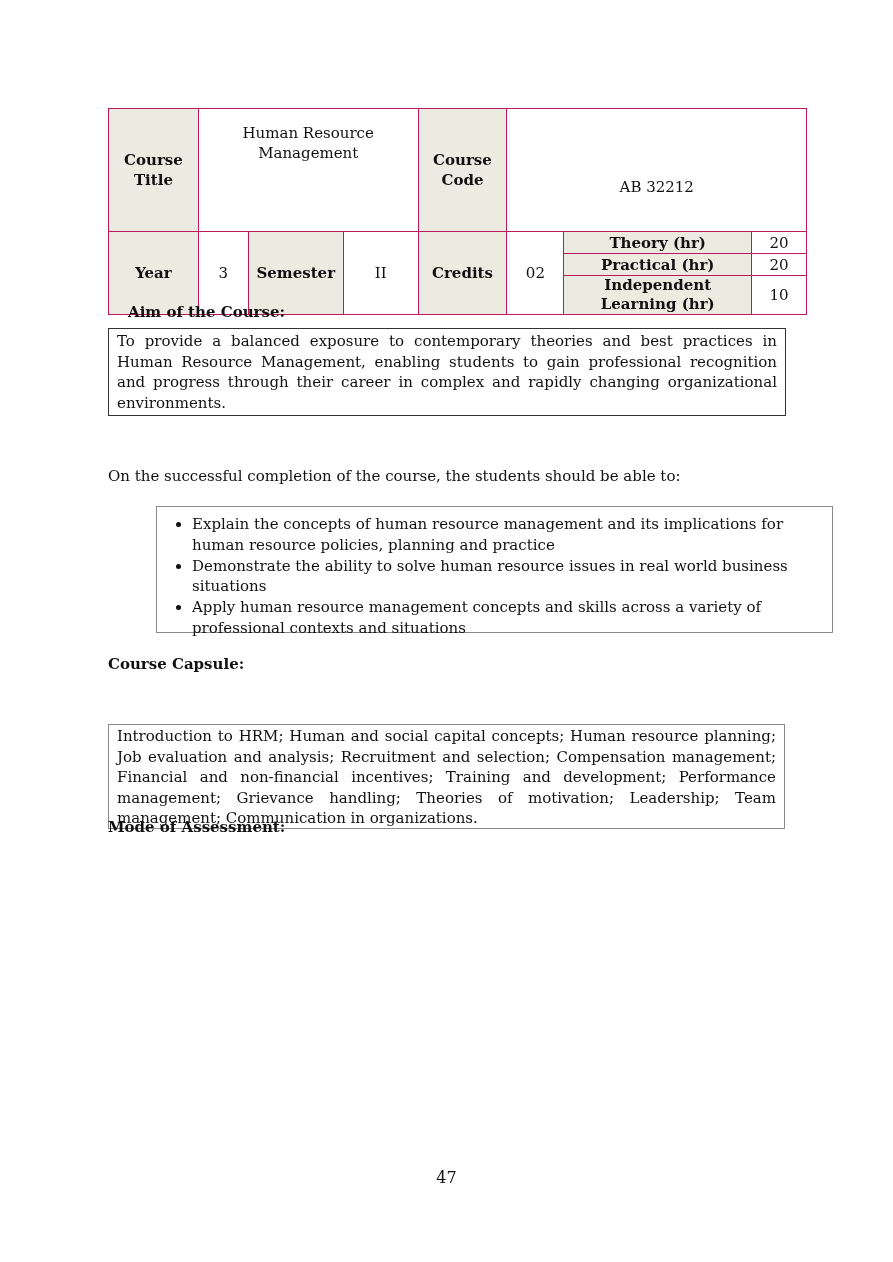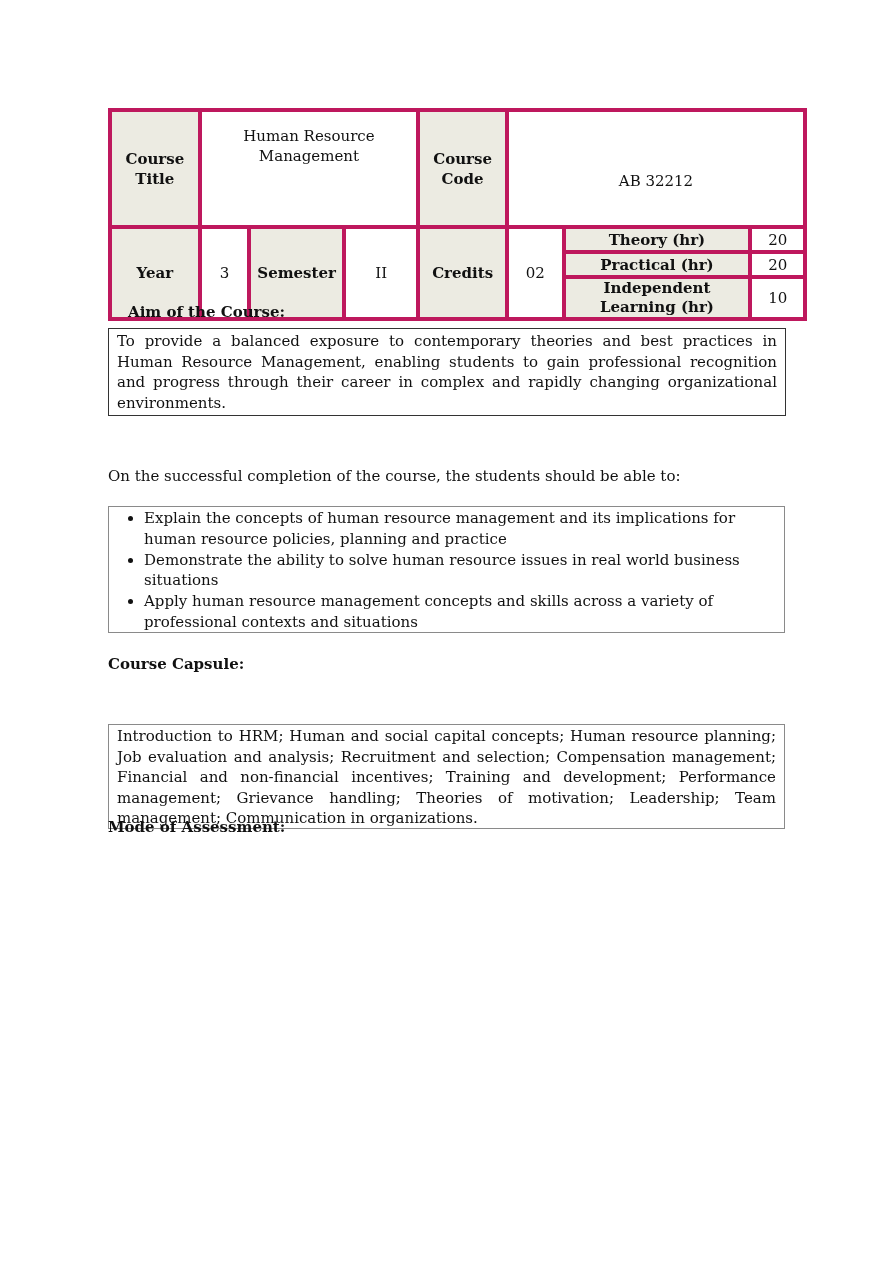--- a/index.html
+++ b/index.html
@@ -9,21 +9,21 @@
     color: #111;
   }
   .page { position: absolute; left: 0; top: 0; width: 893px; height: 1262px; }
 
   table.info {
     position: absolute; left: 108px; top: 108px;
     width: 699px; border-collapse: collapse;
     font-size: 15px;
   }
   table.info td {
-    border: 4px solid #be185d;
+    border: 1px solid #be185d;
     text-align: center; vertical-align: middle;
     padding: 0 4px; line-height: 20px;
   }
   table.info td.hd { background: #ecebe2; font-weight: bold; text-align: center; }
   .row1 td { height: 88px; }
   .sub td { height: 21px; line-height: 18px; }
   .sub td.tall { height: 38px; line-height: 19px; }
 
   .heading {
     position: absolute; left: 108px;
@@ -64,21 +64,21 @@
       <col style="width:89px">
         <col style="width:57px">
         <col style="width:188px">
         <col style="width:55px">
     </colgroup>
     <tbody>
         <tr class="row1">
       <td class="hd">Course Title</td>
       <td colspan="3" style="vertical-align:top;padding-top:14px;">Human Resource Management</td>
       <td class="hd">Course Code</td>
-      <td colspan="3" style="padding-top:25px;">AB 32212</td>
+      <td colspan="3" style="padding-top:34px;">AB 32212</td>
     </tr>
     <tr class="sub">
       <td class="hd" rowspan="3">Year</td>
       <td rowspan="3">3</td>
       <td class="hd" rowspan="3">Semester</td>
       <td rowspan="3">II</td>
       <td class="hd" rowspan="3">Credits</td>
       <td rowspan="3">02</td>
       <td class="hd">Theory (hr)</td>
       <td>20</td>
@@ -93,28 +93,29 @@
     </tr>
   </tbody>
     </table>
 
   <div class="heading" style="top:303px;margin-left:20px;">Aim of the Course:</div>
   <div class="box aim" style="top:328px;">
     <span>To provide a balanced exposure to contemporary theories and best practices in Human Resource Management, enabling students to gain professional recognition and progress through their career in complex and rapidly changing organizational environments.</span>
   </div>
 
   <div class="plain" style="top:467px;">On the successful completion of the course, the students should be able to:</div>
-  <div class="box ilo" style="top:506px;height:127px;padding-top:1px;">
+  <div class="box ilo" style="top:506px;height:127px;padding-top:7px;margin-left:48px;">
     <ul>
       <li>Explain the concepts of human resource management and its implications for human resource policies, planning and practice</li>
       <li>Demonstrate the ability to solve human resource issues in real world business situations</li>
       <li>Apply human resource management concepts and skills across a variety of professional contexts and situations</li>
     </ul>
   </div>
 
   <div class="heading" style="top:655px;">Course Capsule:</div>
   <div class="box capsule" style="top:724px;height:105px;">
     <span>Introduction to HRM; Human and social capital concepts; Human resource planning; Job evaluation and analysis; Recruitment and selection; Compensation management; Financial and non-financial incentives; Training and development; Performance management; Grievance handling; Theories of motivation; Leadership; Team management; Communication in organizations.</span>
   </div>
 
   <div class="heading" style="top:818px;">Mode of Assessment:</div>
 
+  <div class="pgnum">47</div>
 </div>
 
 </body></html>

